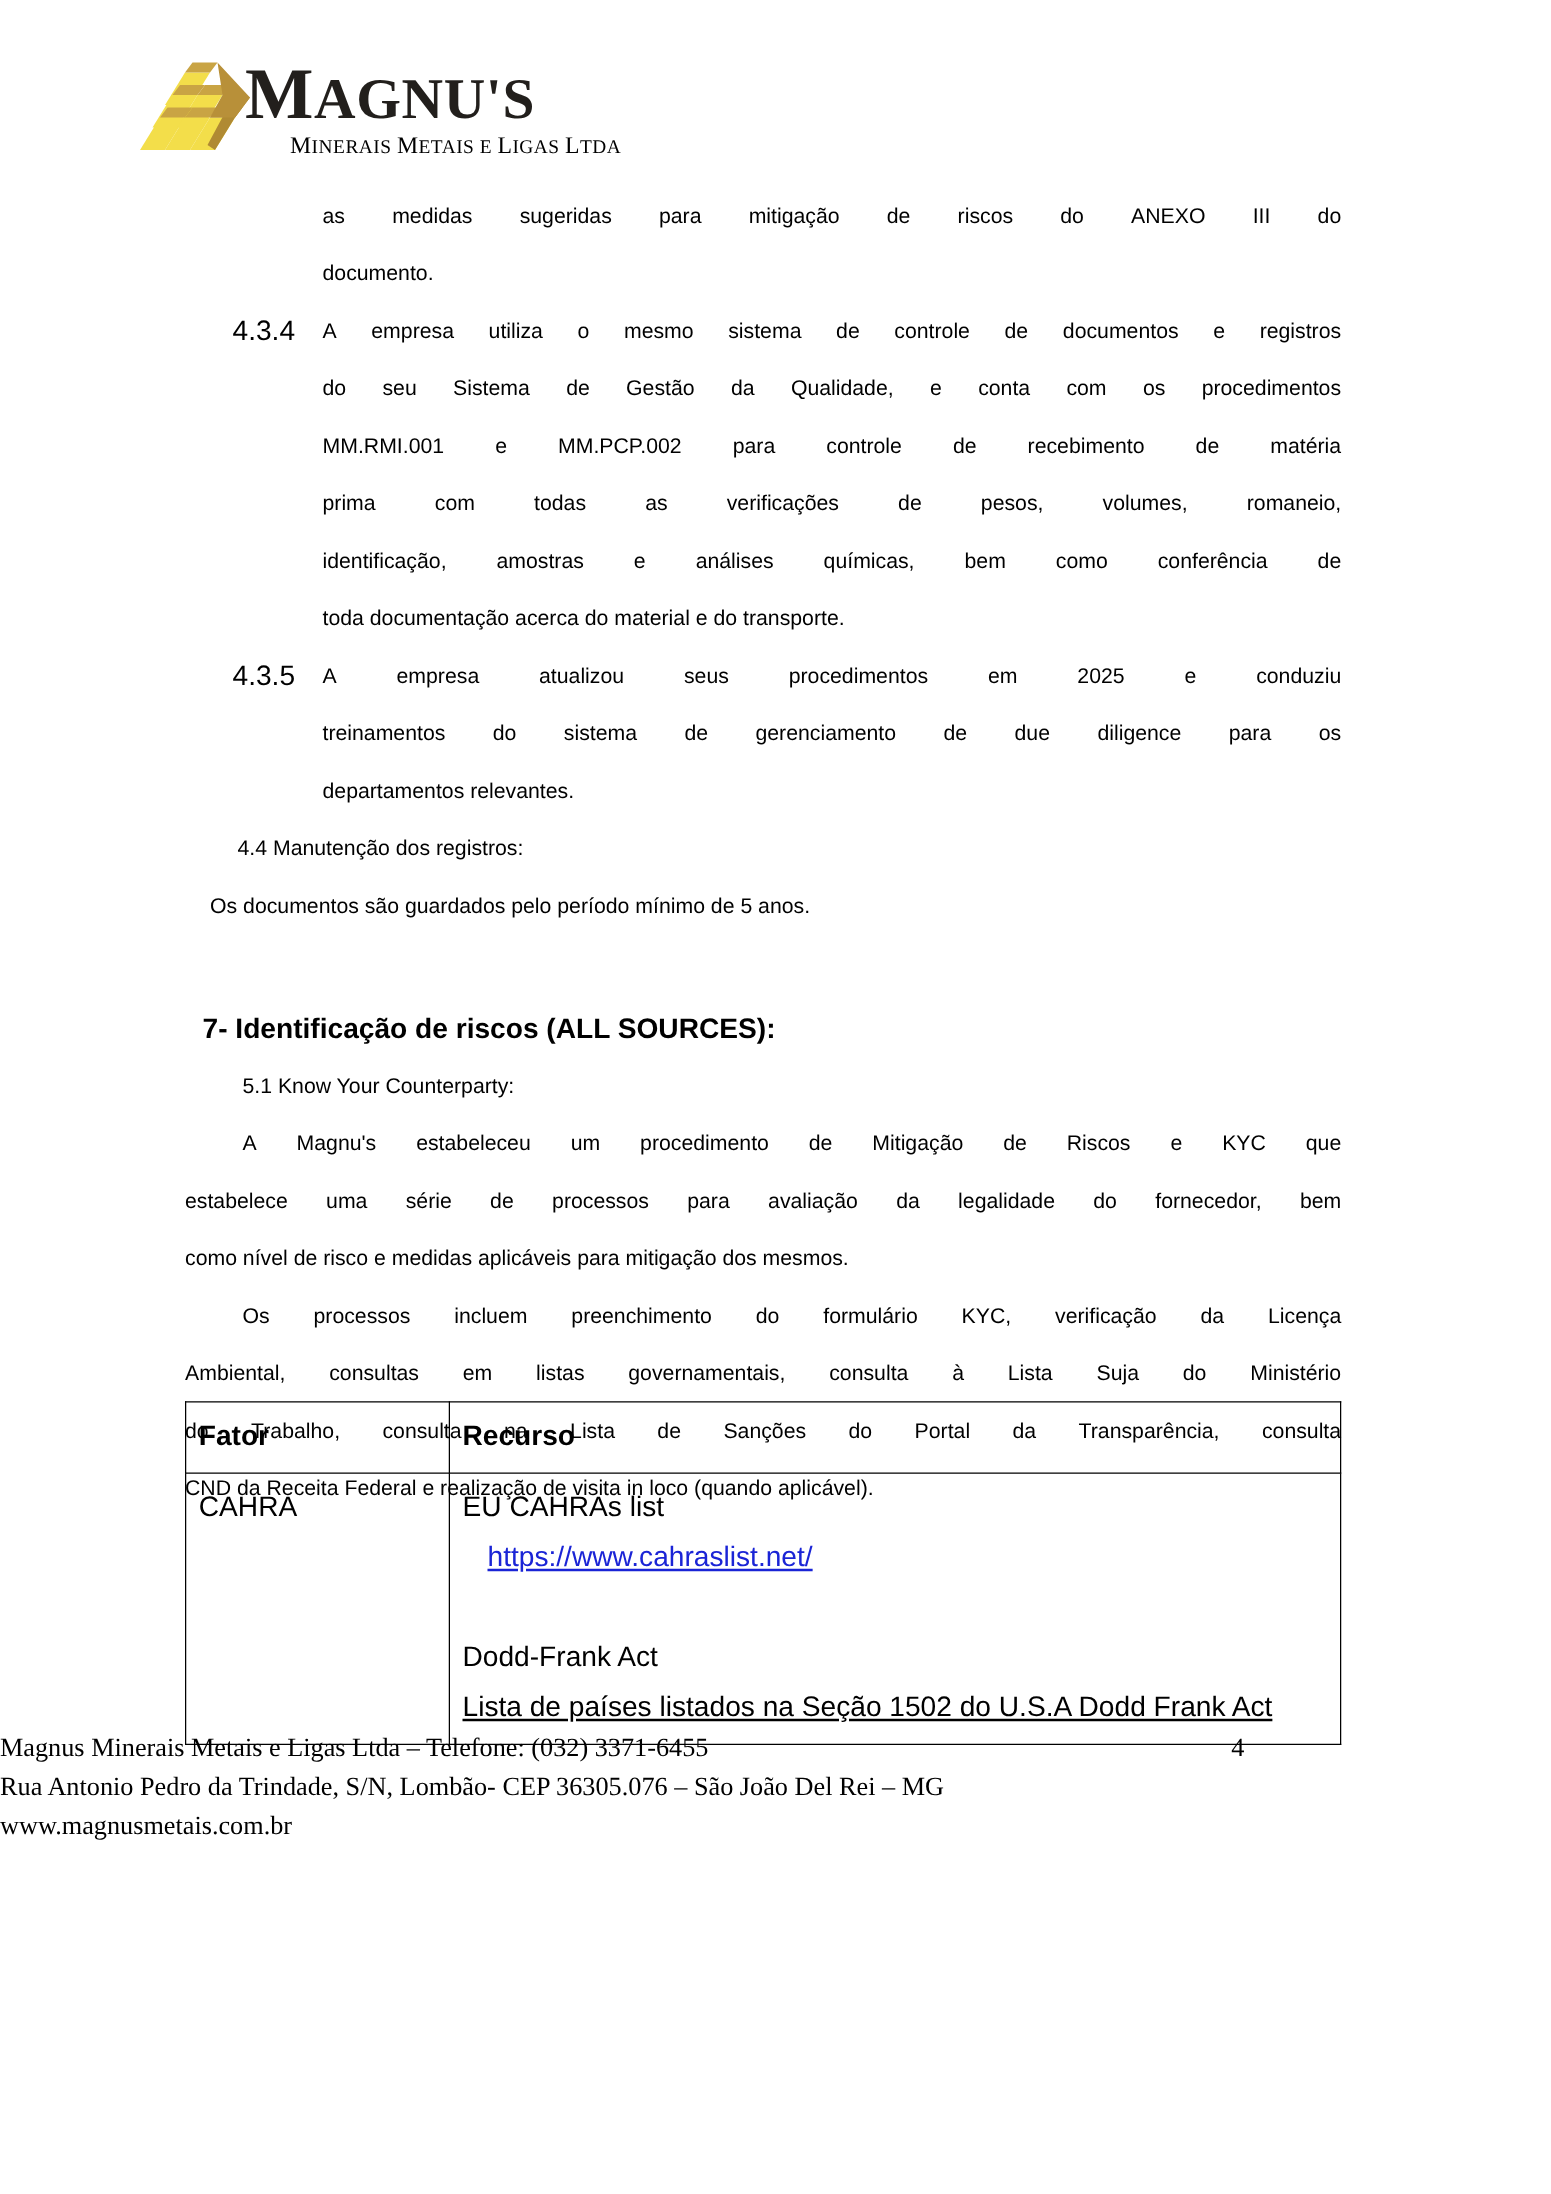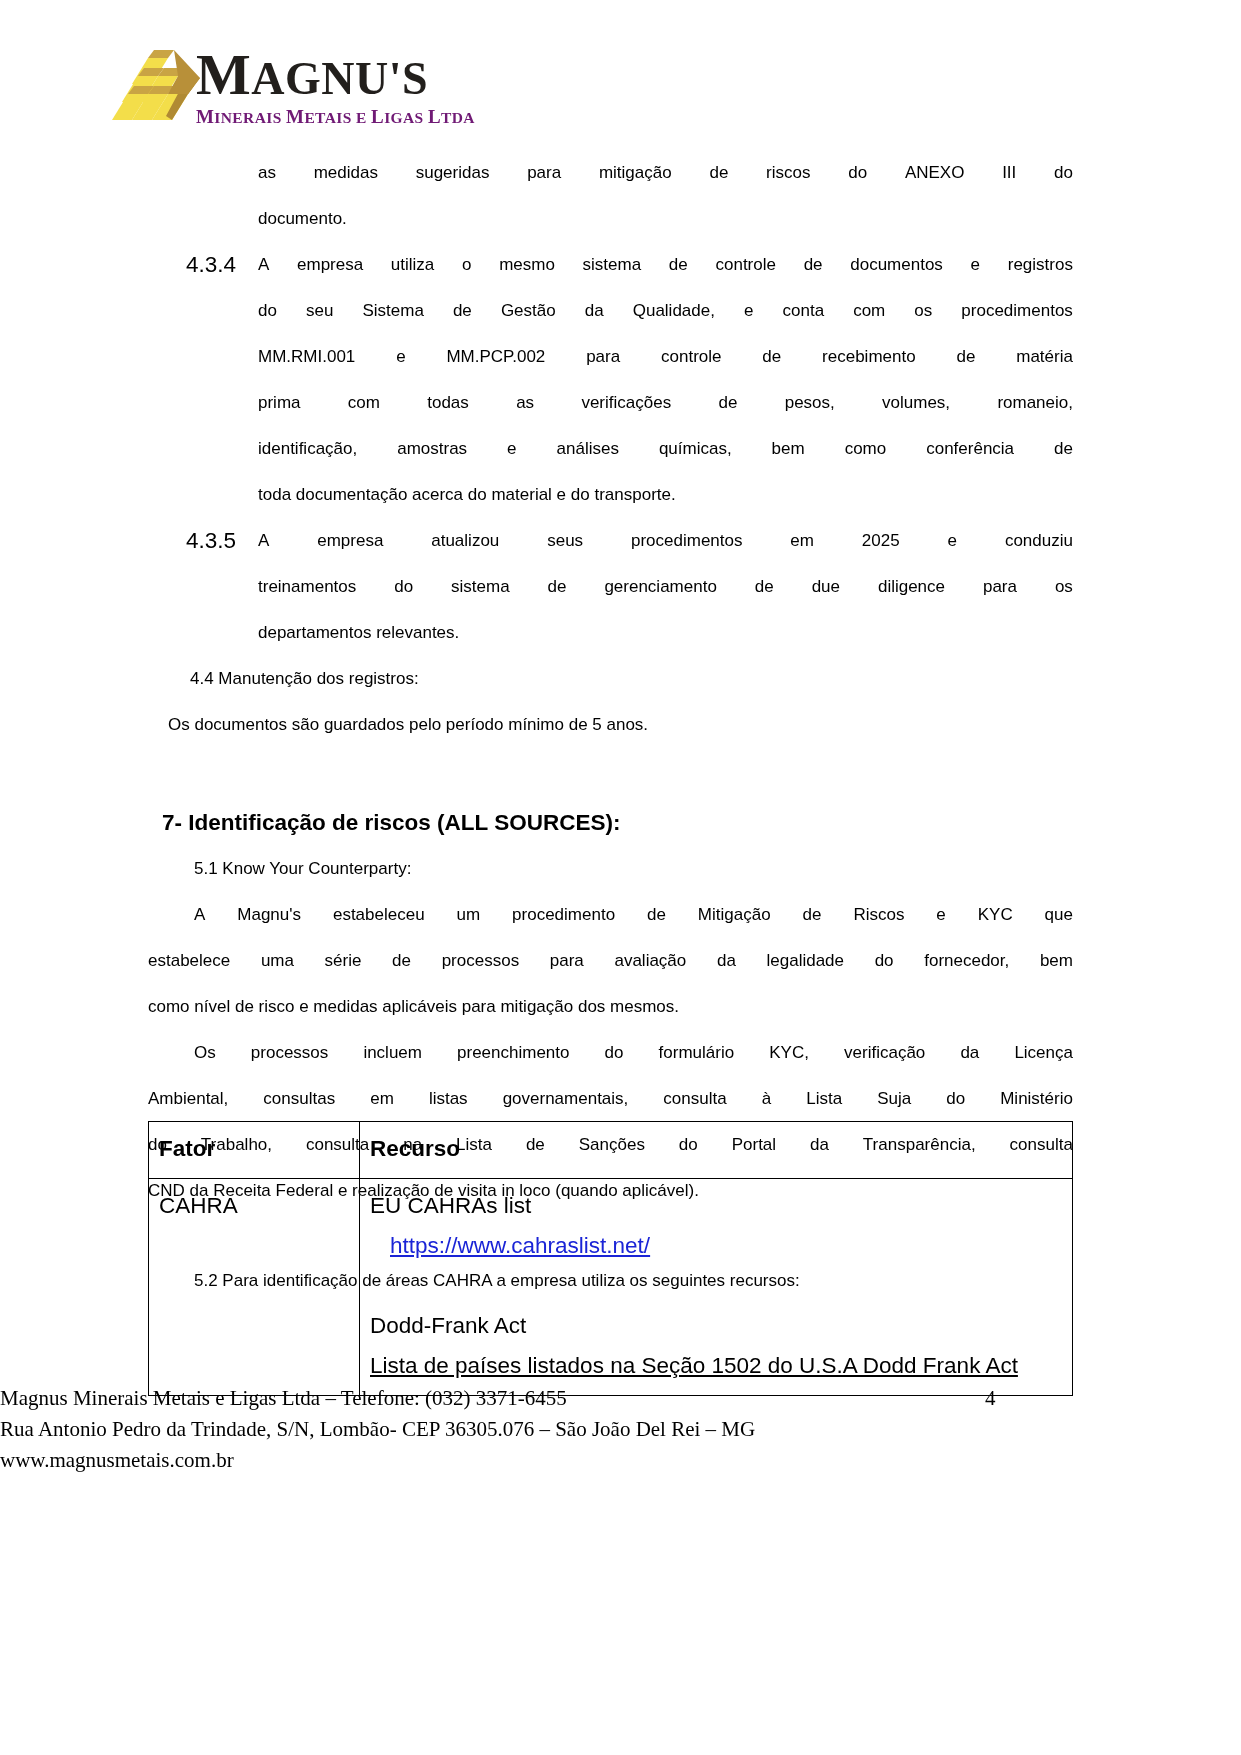--- a/index.html
+++ b/index.html
@@ -44,25 +44,26 @@
     font-weight: 700;
     letter-spacing: 0.5px;
     line-height: 1;
     color: #221f1c;
     white-space: nowrap;
   }
   .logo-word .cap { font-size: 58px; }
   .logo-sub {
     font-family: "Liberation Serif", serif;
     font-size: 15.5px;
-    font-weight: 700;
+    font-weight: 400;
     letter-spacing: 0.4px;
-    color: #701a75;
+    color: #000000;
     margin-top: 2px;
     white-space: nowrap;
+    margin-left: 36px;
   }
   .logo-sub .cap { font-size: 19px; }
 
   
   .content {
     position: absolute;
     left: 148px;
     top: 150px;
     width: 925px;
   }
@@ -375,21 +376,20 @@
           <span>Portal</span>
           <span>da</span>
           <span>Transparência,</span>
           <span>consulta</span>
       </div>
       <div class="ln">CND da Receita Federal e realização de visita in loco (quando aplicável).</div>
     </div>
 
     <div class="spacer-44"></div>
 
-    <div class="ln" style="padding-left:46px">5.2 Para identificação de áreas CAHRA a empresa utiliza os seguintes recursos:</div>
   </div>
 
   <table class="rec-table">
     <tbody>
       <tr>
         <td class="c1 th-cell">Fator</td>
         <td class="th-cell">Recurso</td>
       </tr>
       <tr>
         <td class="c1">CAHRA</td>

